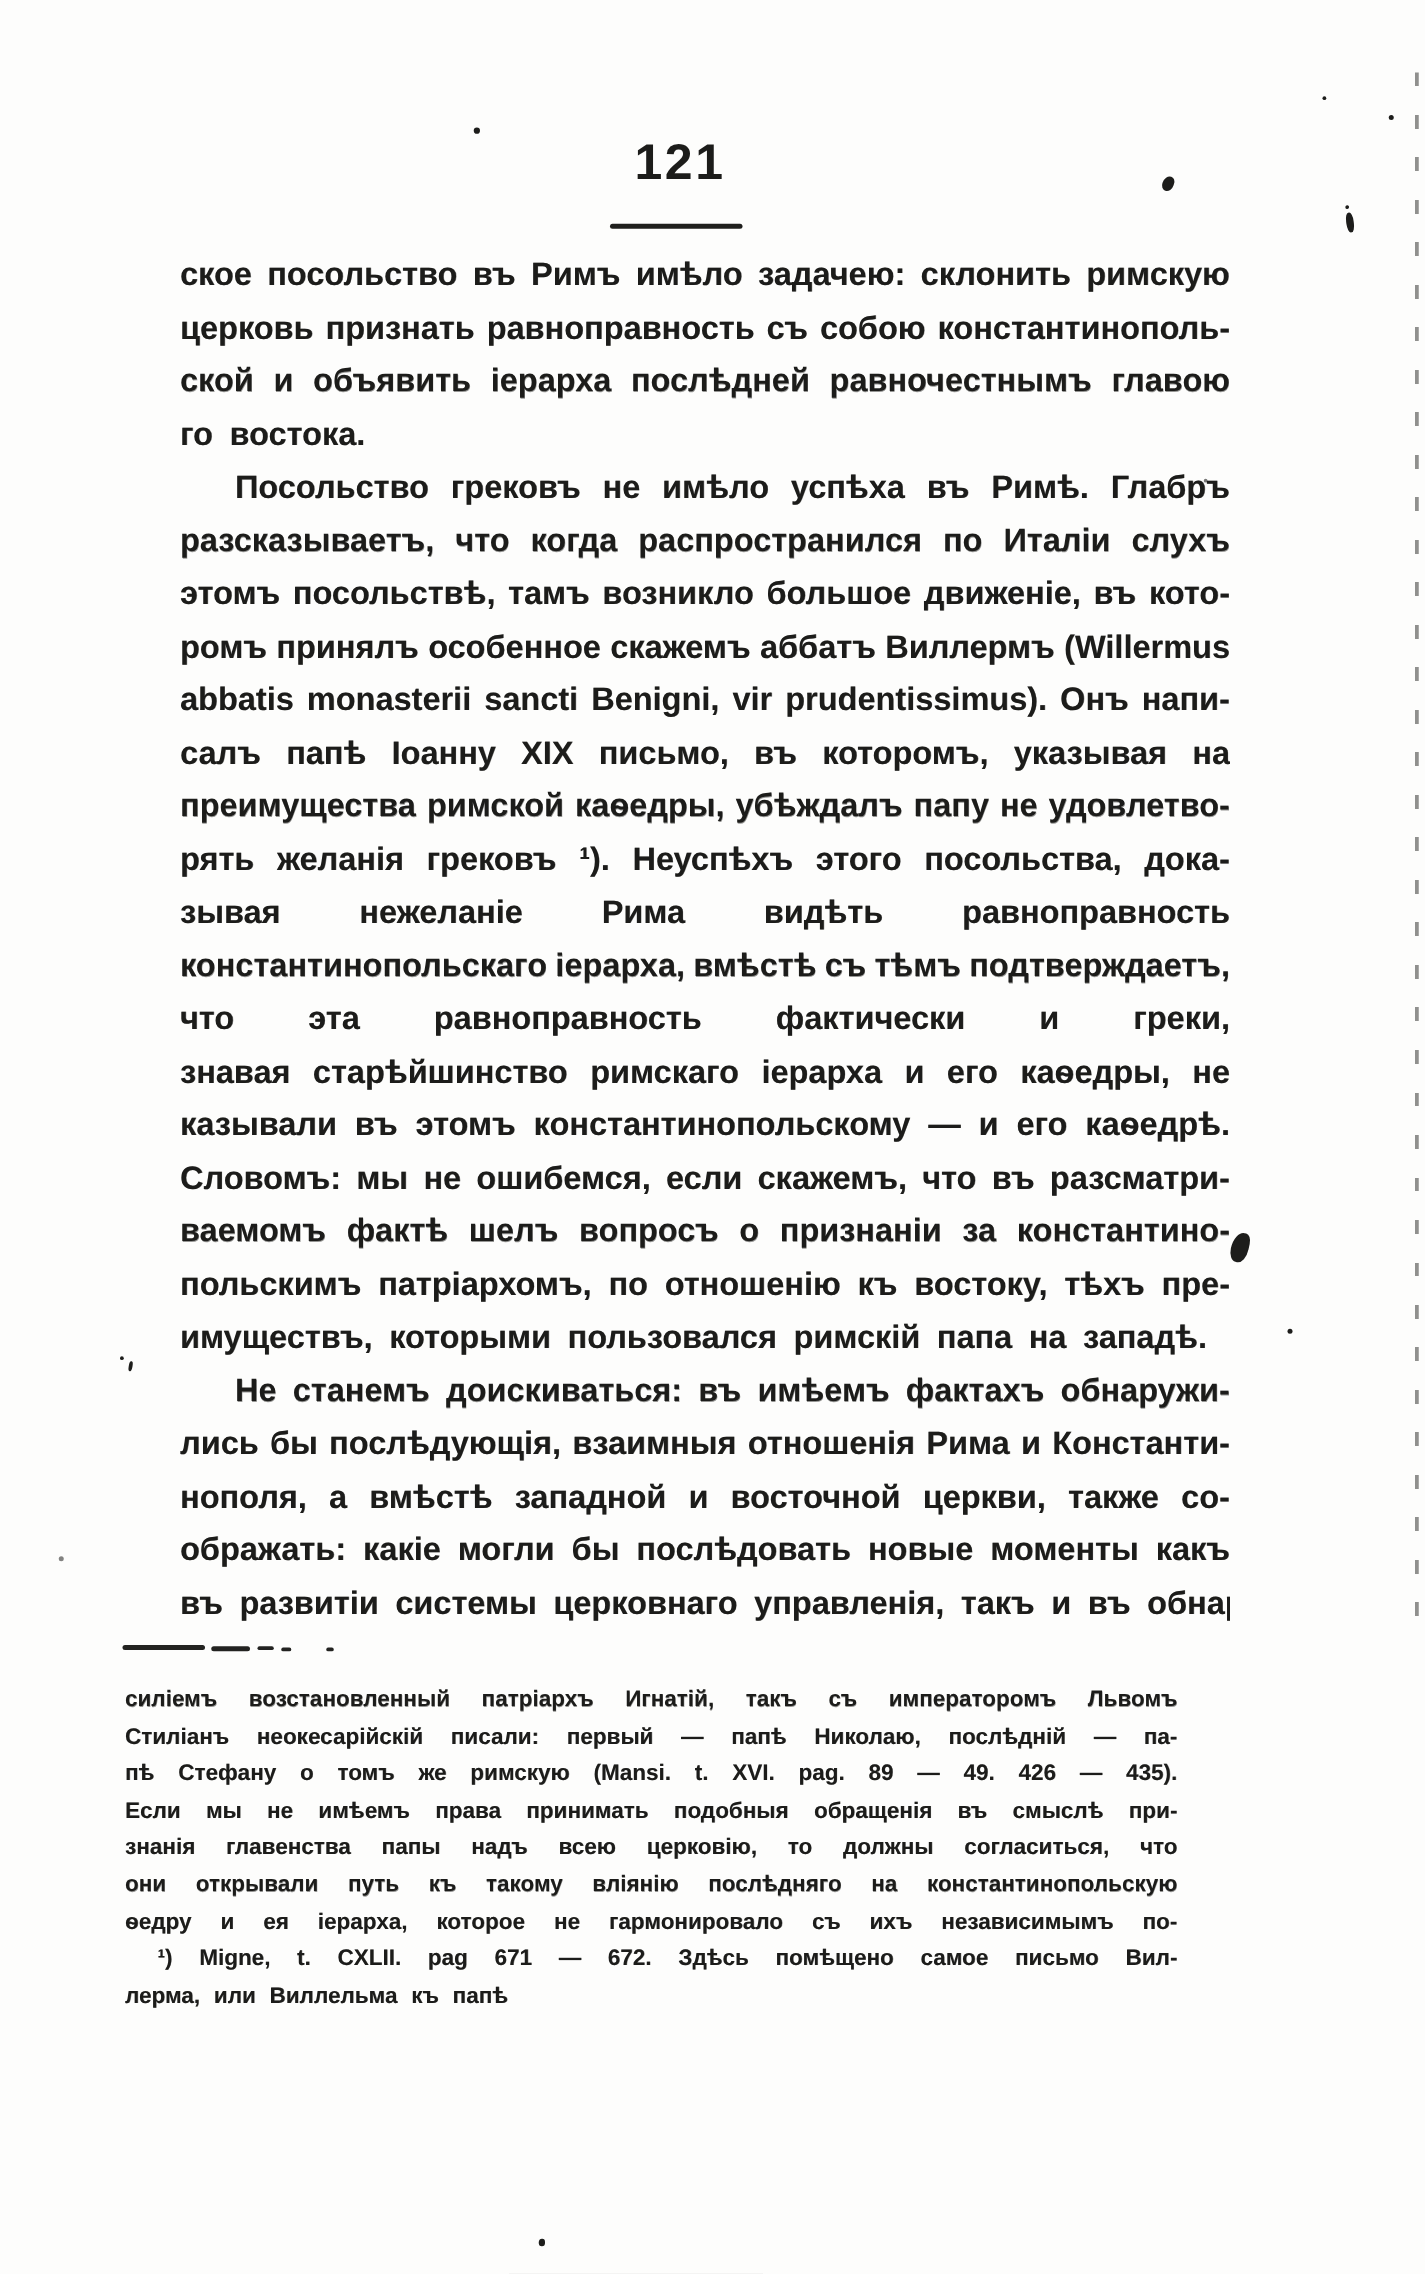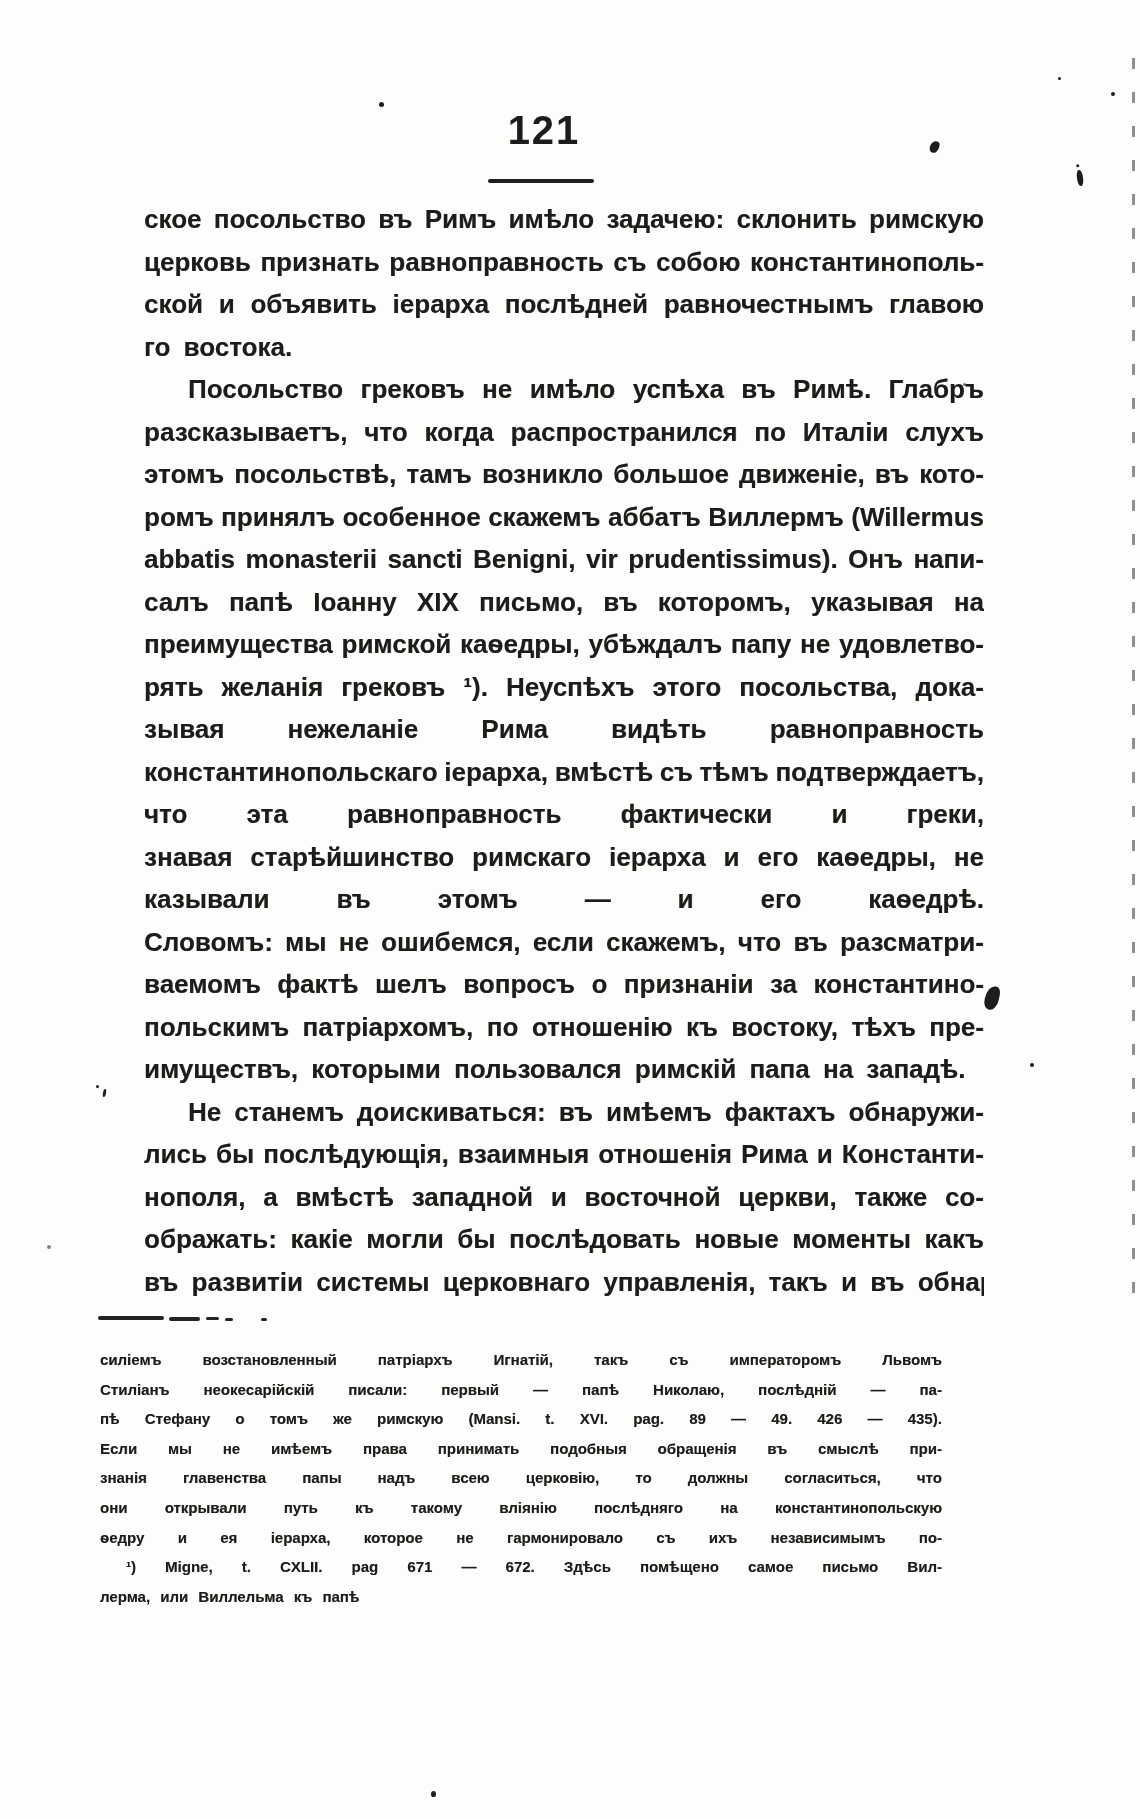--- a/index.html
+++ b/index.html
@@ -29,21 +29,21 @@
   .footnotes{
     position:absolute;left:100px;top:1345px;width:842px;
   }
   .line{
     font-weight:700;
     overflow:hidden;
     white-space:nowrap;
     text-shadow:0.3px 0.3px 0.4px rgba(25,25,22,.45);
   }
   .main-text .line{font-size:26px;height:42.5px;line-height:42.5px;}
-  .footnotes .line{font-size:15px;height:29.6px;line-height:29.6px;}
+  .footnotes .line{font-size:18px;height:29.6px;line-height:29.6px;}
   .jst{display:flex;justify-content:space-between;}
   .plain{word-spacing:6px;}
   .main-text .indent{padding-left:44px;}
   .footnotes .indent{padding-left:26px;}
   
   .footnote-separator{position:absolute;left:98px;top:1316px;width:190px;height:6px;}
   .footnote-separator .seg{position:absolute;background:#232321;border-radius:2px;}
   .seg1{left:0;top:0;width:66px;height:4px;}
   .seg2{left:71px;top:1px;width:31px;height:3.5px;}
   .seg3{left:108px;top:1px;width:13px;height:3px;}
@@ -217,20 +217,21 @@
         <span>іерарха</span>
         <span>и</span>
         <span>его</span>
         <span>каѳедры,</span>
         <span>не</span>
       </div>
       <div class="line jst">
         <span>казывали</span>
         <span>въ</span>
         <span>этомъ</span>
+        <span>константинопольскому</span>
         <span>—</span>
         <span>и</span>
         <span>его</span>
         <span>каѳедрѣ.</span>
       </div>
       <div class="line jst">
         <span>Словомъ:</span>
         <span>мы</span>
         <span>не</span>
         <span>ошибемся,</span>

